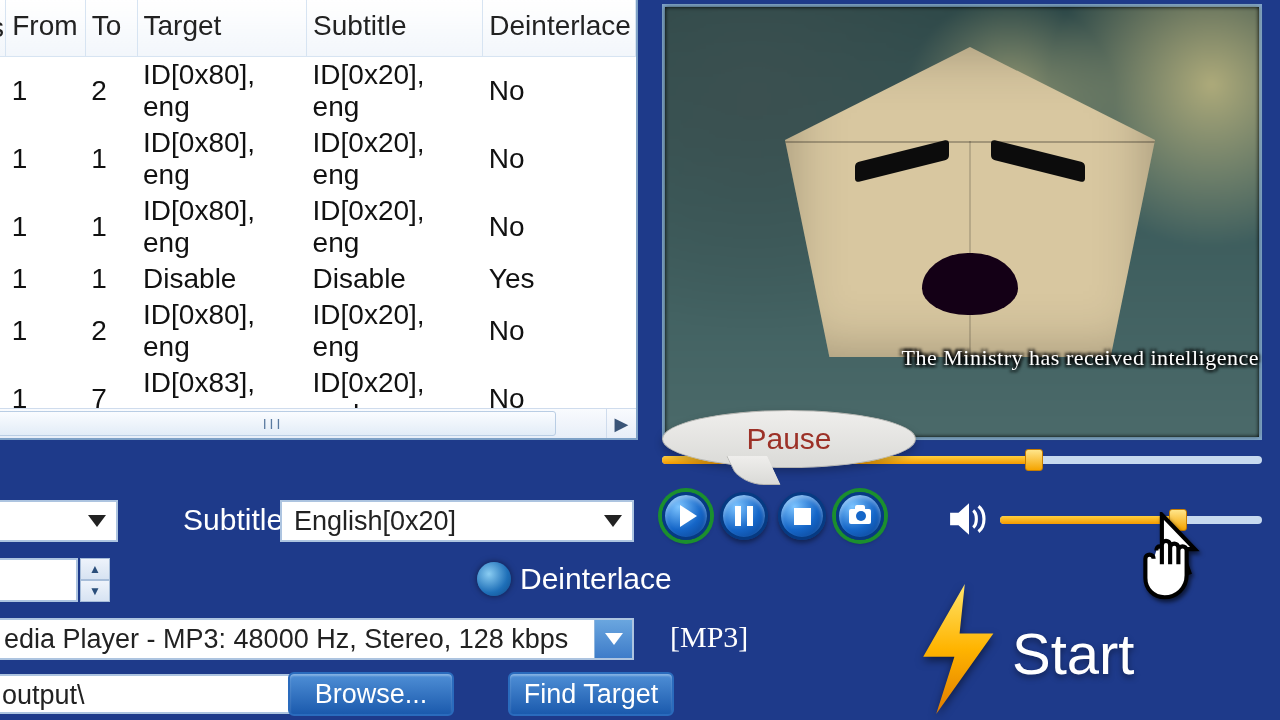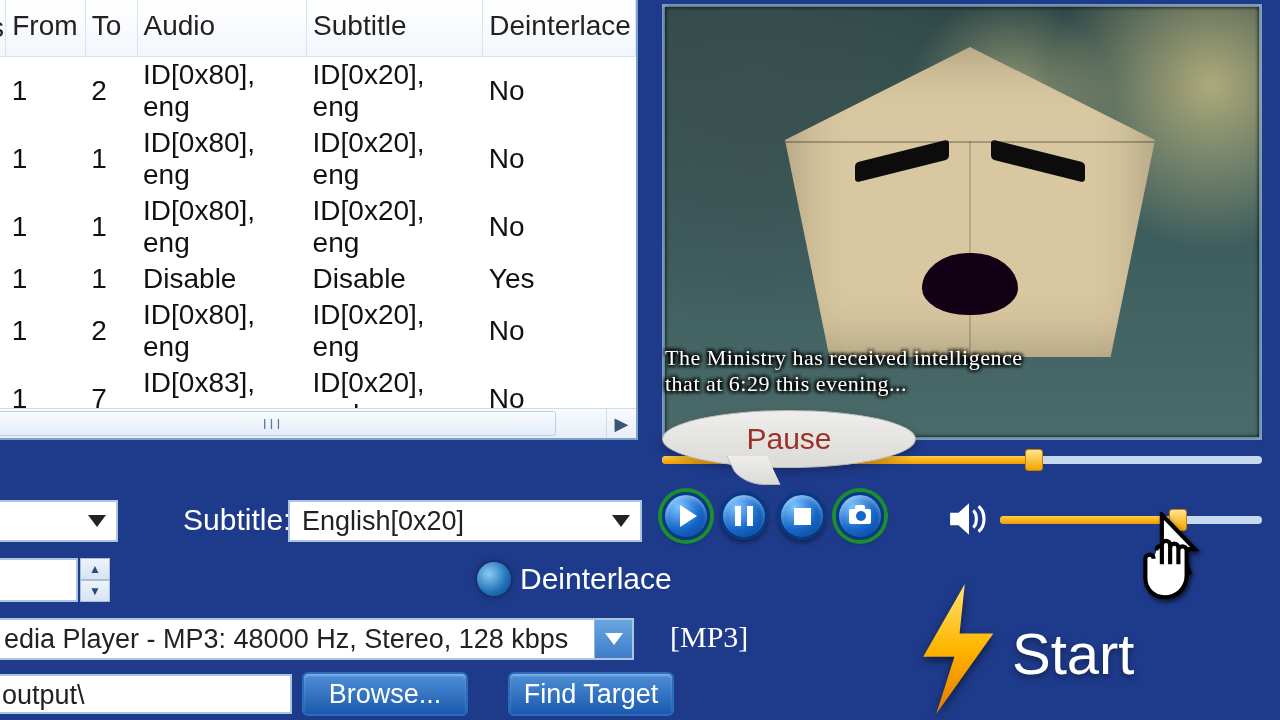--- a/index.html
+++ b/index.html
@@ -132,21 +132,21 @@
     box-shadow: inset 0 0 60px rgba(0,0,0,.3);
   }
   .env-line1{position:absolute;left:0;top:94px;width:100%;height:2px;background:rgba(0,0,0,.25);}
   .env-line2{position:absolute;left:50%;top:94px;width:2px;height:216px;background:rgba(0,0,0,.15);transform:translateX(-50%);}
   .eye{position:absolute;top:104px;width:94px;height:20px;background:#0c0c0c;border-radius:4px;}
   .eye.l{left:70px; transform:skewY(-14deg);}
   .eye.r{right:70px; transform:skewY(14deg);}
   .mouth{position:absolute;left:50%;top:206px;transform:translateX(-50%);width:96px;height:62px;background:#140016;border-radius:50% 50% 50% 50% / 60% 60% 45% 45%;}
 
   .subline{
-    position:absolute; left:0; width:100%; text-align:left;
+    position:absolute; left:0; width:100%; text-align:right;
     color:#fff; font-size:22px;
     text-shadow: 2px 2px 3px #000, -2px -2px 3px #000, 2px -2px 3px #000, -2px 2px 3px #000;
     font-family: Georgia, serif; letter-spacing:.5px;
   }
 
   
   .bubble{
     position:absolute; left:662px; top:410px; width:254px; height:58px;
     background:linear-gradient(#efeeec,#dadad7);
     border:1px solid #b6b6b2; border-radius:50%/50%;
@@ -213,21 +213,21 @@
 </head>
 <body>
 
 <div class="table-panel">
   <table class="tbl">
     <thead>
       <tr>
         <th>s</th>
         <th>From</th>
         <th>To</th>
-        <th>Audio</th>
+        <th>Target</th>
         <th>Subtitle</th>
         <th>Deinterlace</th>
       </tr>
     </thead>
     <tbody>
       <tr>
           <td></td>
           <td>1</td>
           <td>2</td>
           <td>ID[0x80], eng</td>
@@ -283,21 +283,21 @@
     <div class="arrow">▶</div>
   </div>
 </div>
 
 <div class="dd" style="left:-10px; top:500px; width:128px; height:42px;">
   <span></span>
     <span class="chev"></span>
 </div>
 
 <span class="label" style="left:183px; top:503px;">Subtitle:</span>
-<div class="dd" style="left:288px; top:500px; width:354px; height:42px;">
+<div class="dd" style="left:280px; top:500px; width:354px; height:42px;">
   <span>English[0x20]</span>
   <span class="chev"></span>
 </div>
 
 <div class="textin" style="left:-10px; top:558px; width:88px; height:44px;"></div>
 <div class="spin" style="left:80px; top:558px;">
   <button>▲</button>
   <button>▼</button>
 </div>
 
@@ -305,34 +305,33 @@
 <span class="label" style="left:520px; top:562px;">Deinterlace</span>
 
 <div class="dd blue-chev" style="left:-10px; top:618px; width:644px; height:42px;">
   <span>edia Player - MP3: 48000 Hz, Stereo, 128 kbps</span>
   <span class="chev-box">
       <span class="chev"></span>
     </span>
 </div>
 
 <div class="textin" style="left:-10px; top:674px; width:302px; height:40px;">output\</div>
-<div class="btn3d" style="left:302px; top:672px; width:166px; height:44px;">Browse...</div>
+<div class="btn3d" style="left:288px; top:672px; width:166px; height:44px;">Browse...</div>
 <div class="btn3d" style="left:470px; top:672px; width:166px; height:44px;margin-left:38px;">Find Target</div>
 
 <div class="preview">
   <div class="scene"></div>
   <div class="envelope">
     <div class="env-line1"></div>
       <div class="env-line2"></div>
     <div class="eye l"></div>
       <div class="eye r"></div>
       <div class="mouth"></div>
   </div>
   <div class="subline" style="bottom:66px;">The Ministry has received intelligence</div>
-  <div class="subline" style="bottom:40px;">that at 6:29 this evening...</div>
 </div>
 
 <div class="bubble">Pause</div>
 
 <div class="slider" style="left:662px; top:456px; width:600px;">
   <div class="fill" id="seek-fill" style="width: 62%;"></div>
   <div class="handle" id="seek-handle" style="left: calc(62% - 9px);"></div>
 </div>
 
 <div class="pbtn green-ring" style="left:662px; top:492px;">

